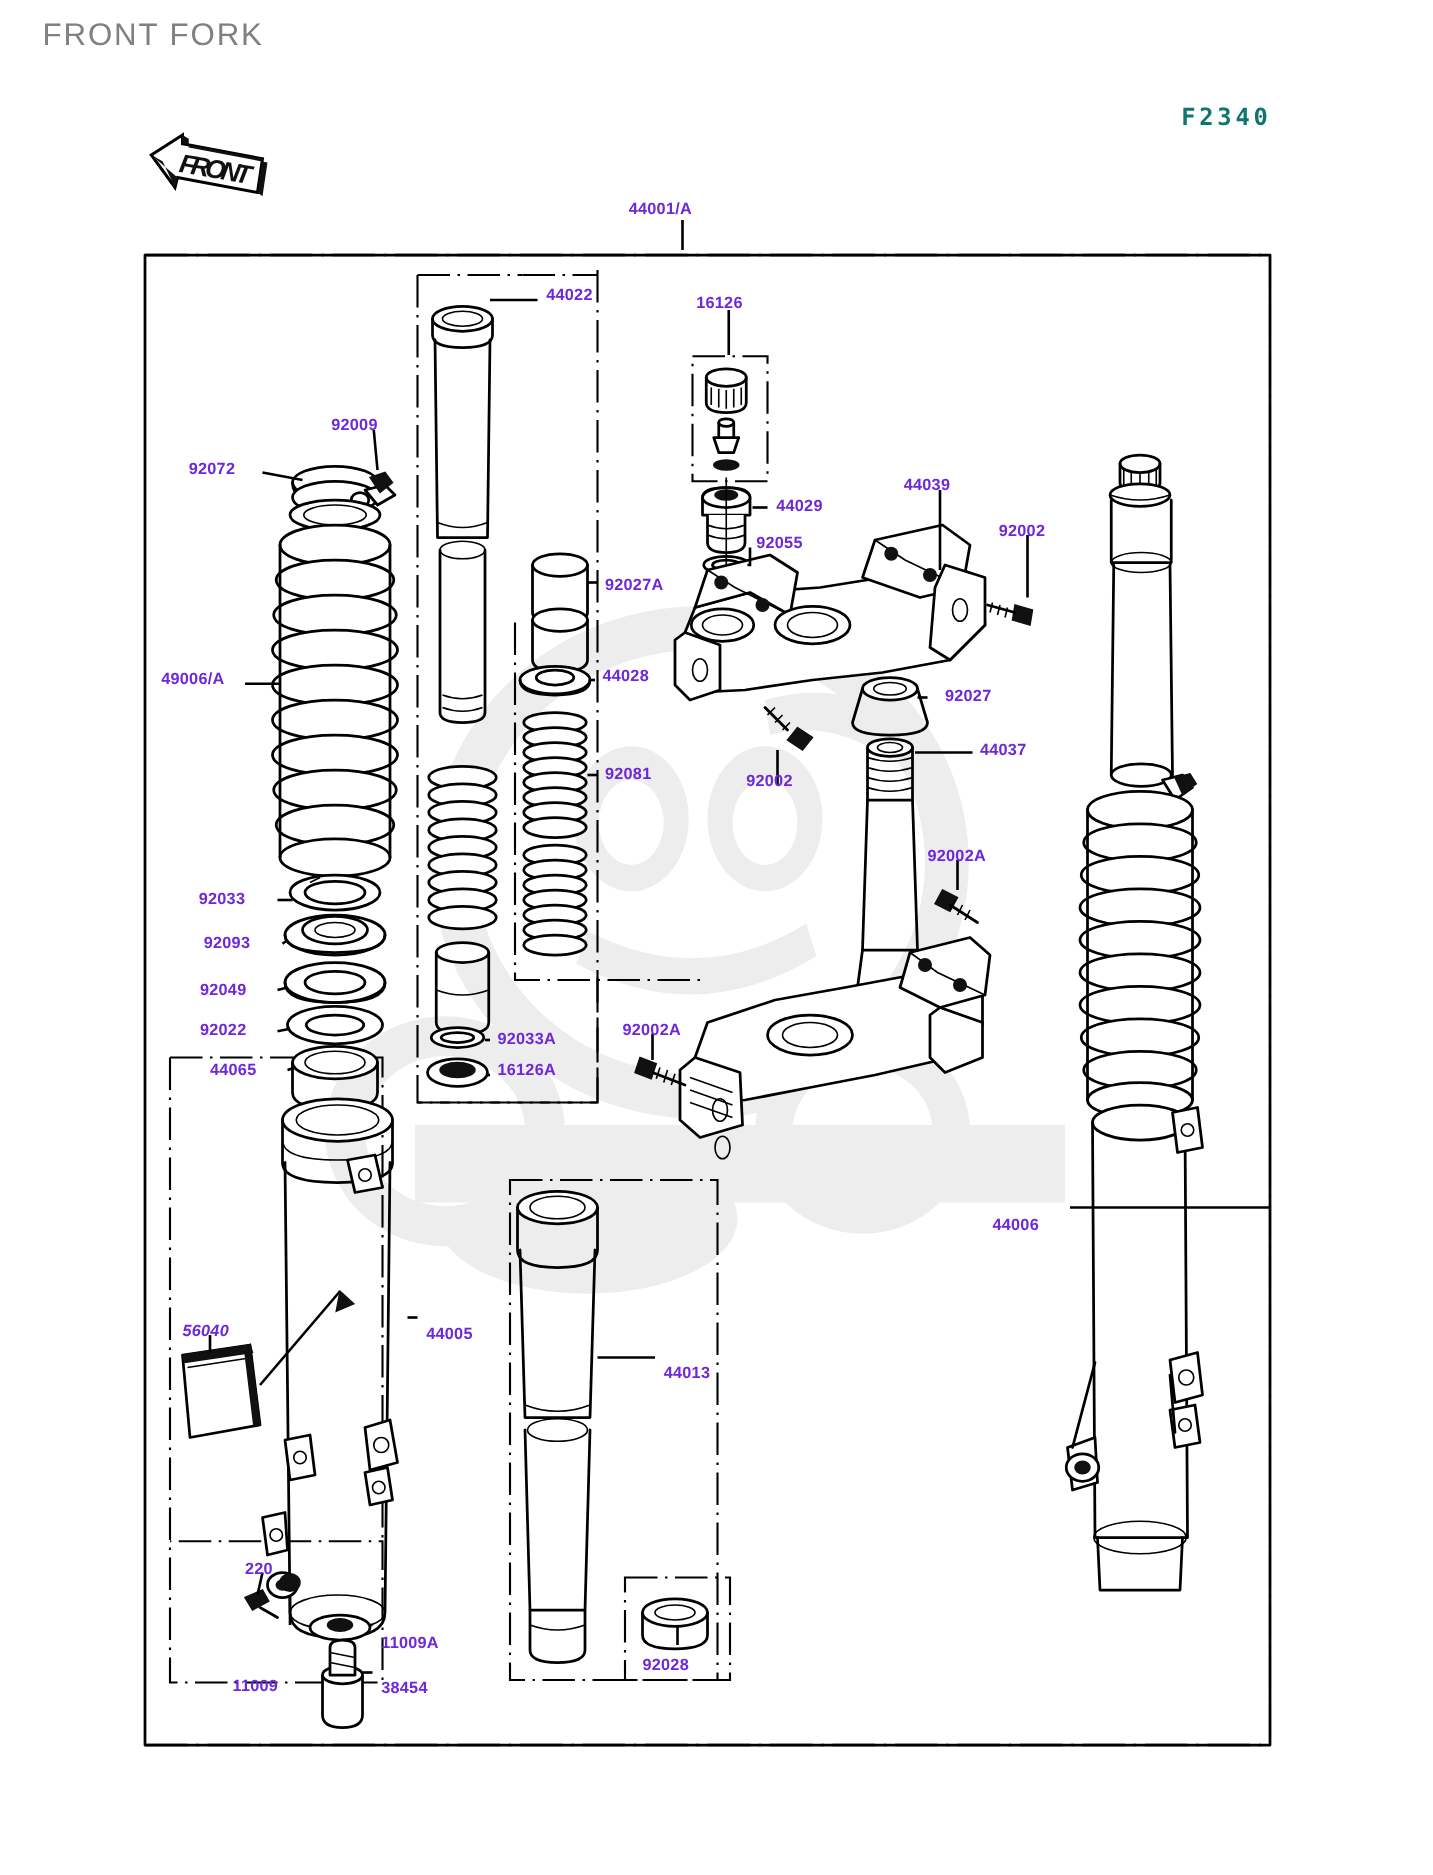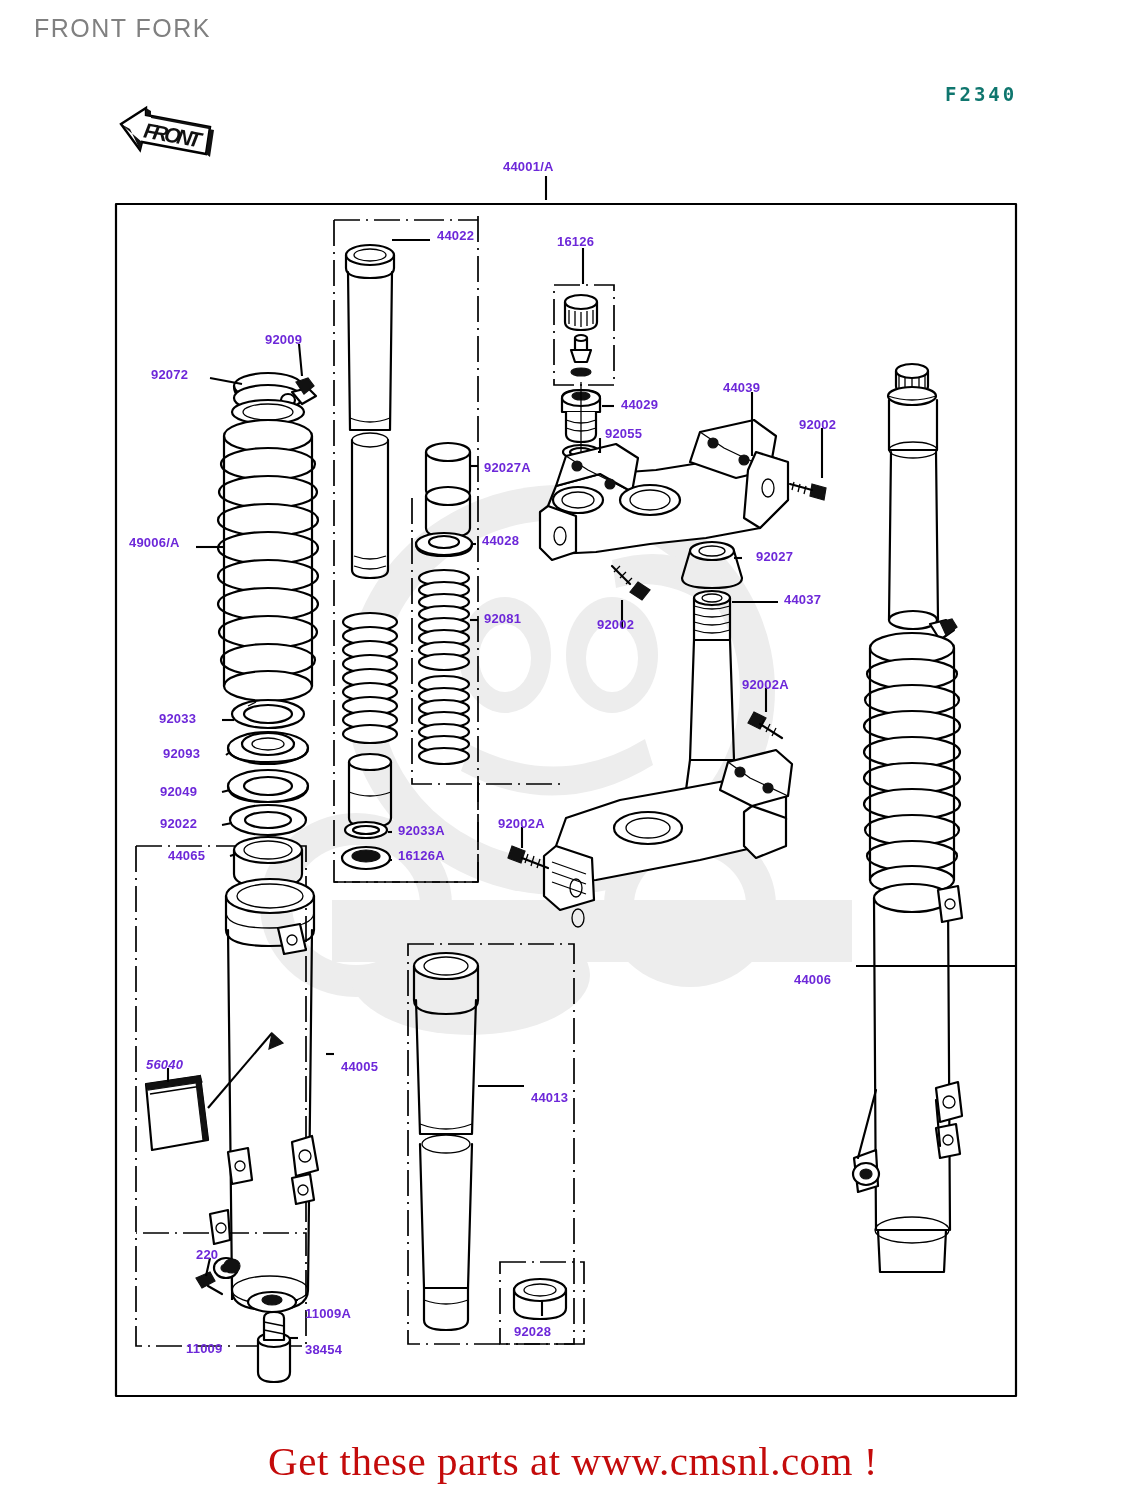--- a/index.html
+++ b/index.html
@@ -597,15 +597,14 @@
       <div class="lbl" style="left: 146px; top: 1058px; font-style: italic;">56040</div>
       <div class="lbl" style="left: 341px; top: 1060px;">44005</div>
       <div class="lbl" style="left: 531px; top: 1091px;">44013</div>
       <div class="lbl" style="left: 196px; top: 1248px;">220</div>
       <div class="lbl" style="left: 186px; top: 1310px; margin-top: 32px;">11009</div>
       <div class="lbl" style="left: 305px; top: 1307px;">11009A</div>
       <div class="lbl" style="left: 514px; top: 1325px;">92028</div>
       <div class="lbl" style="left: 305px; top: 1343px;">38454</div>
     </div>
 
-  <div class="tagline">Get these parts at www.cmsnl.com !</div>
 
 </div>
 
 </body></html>

